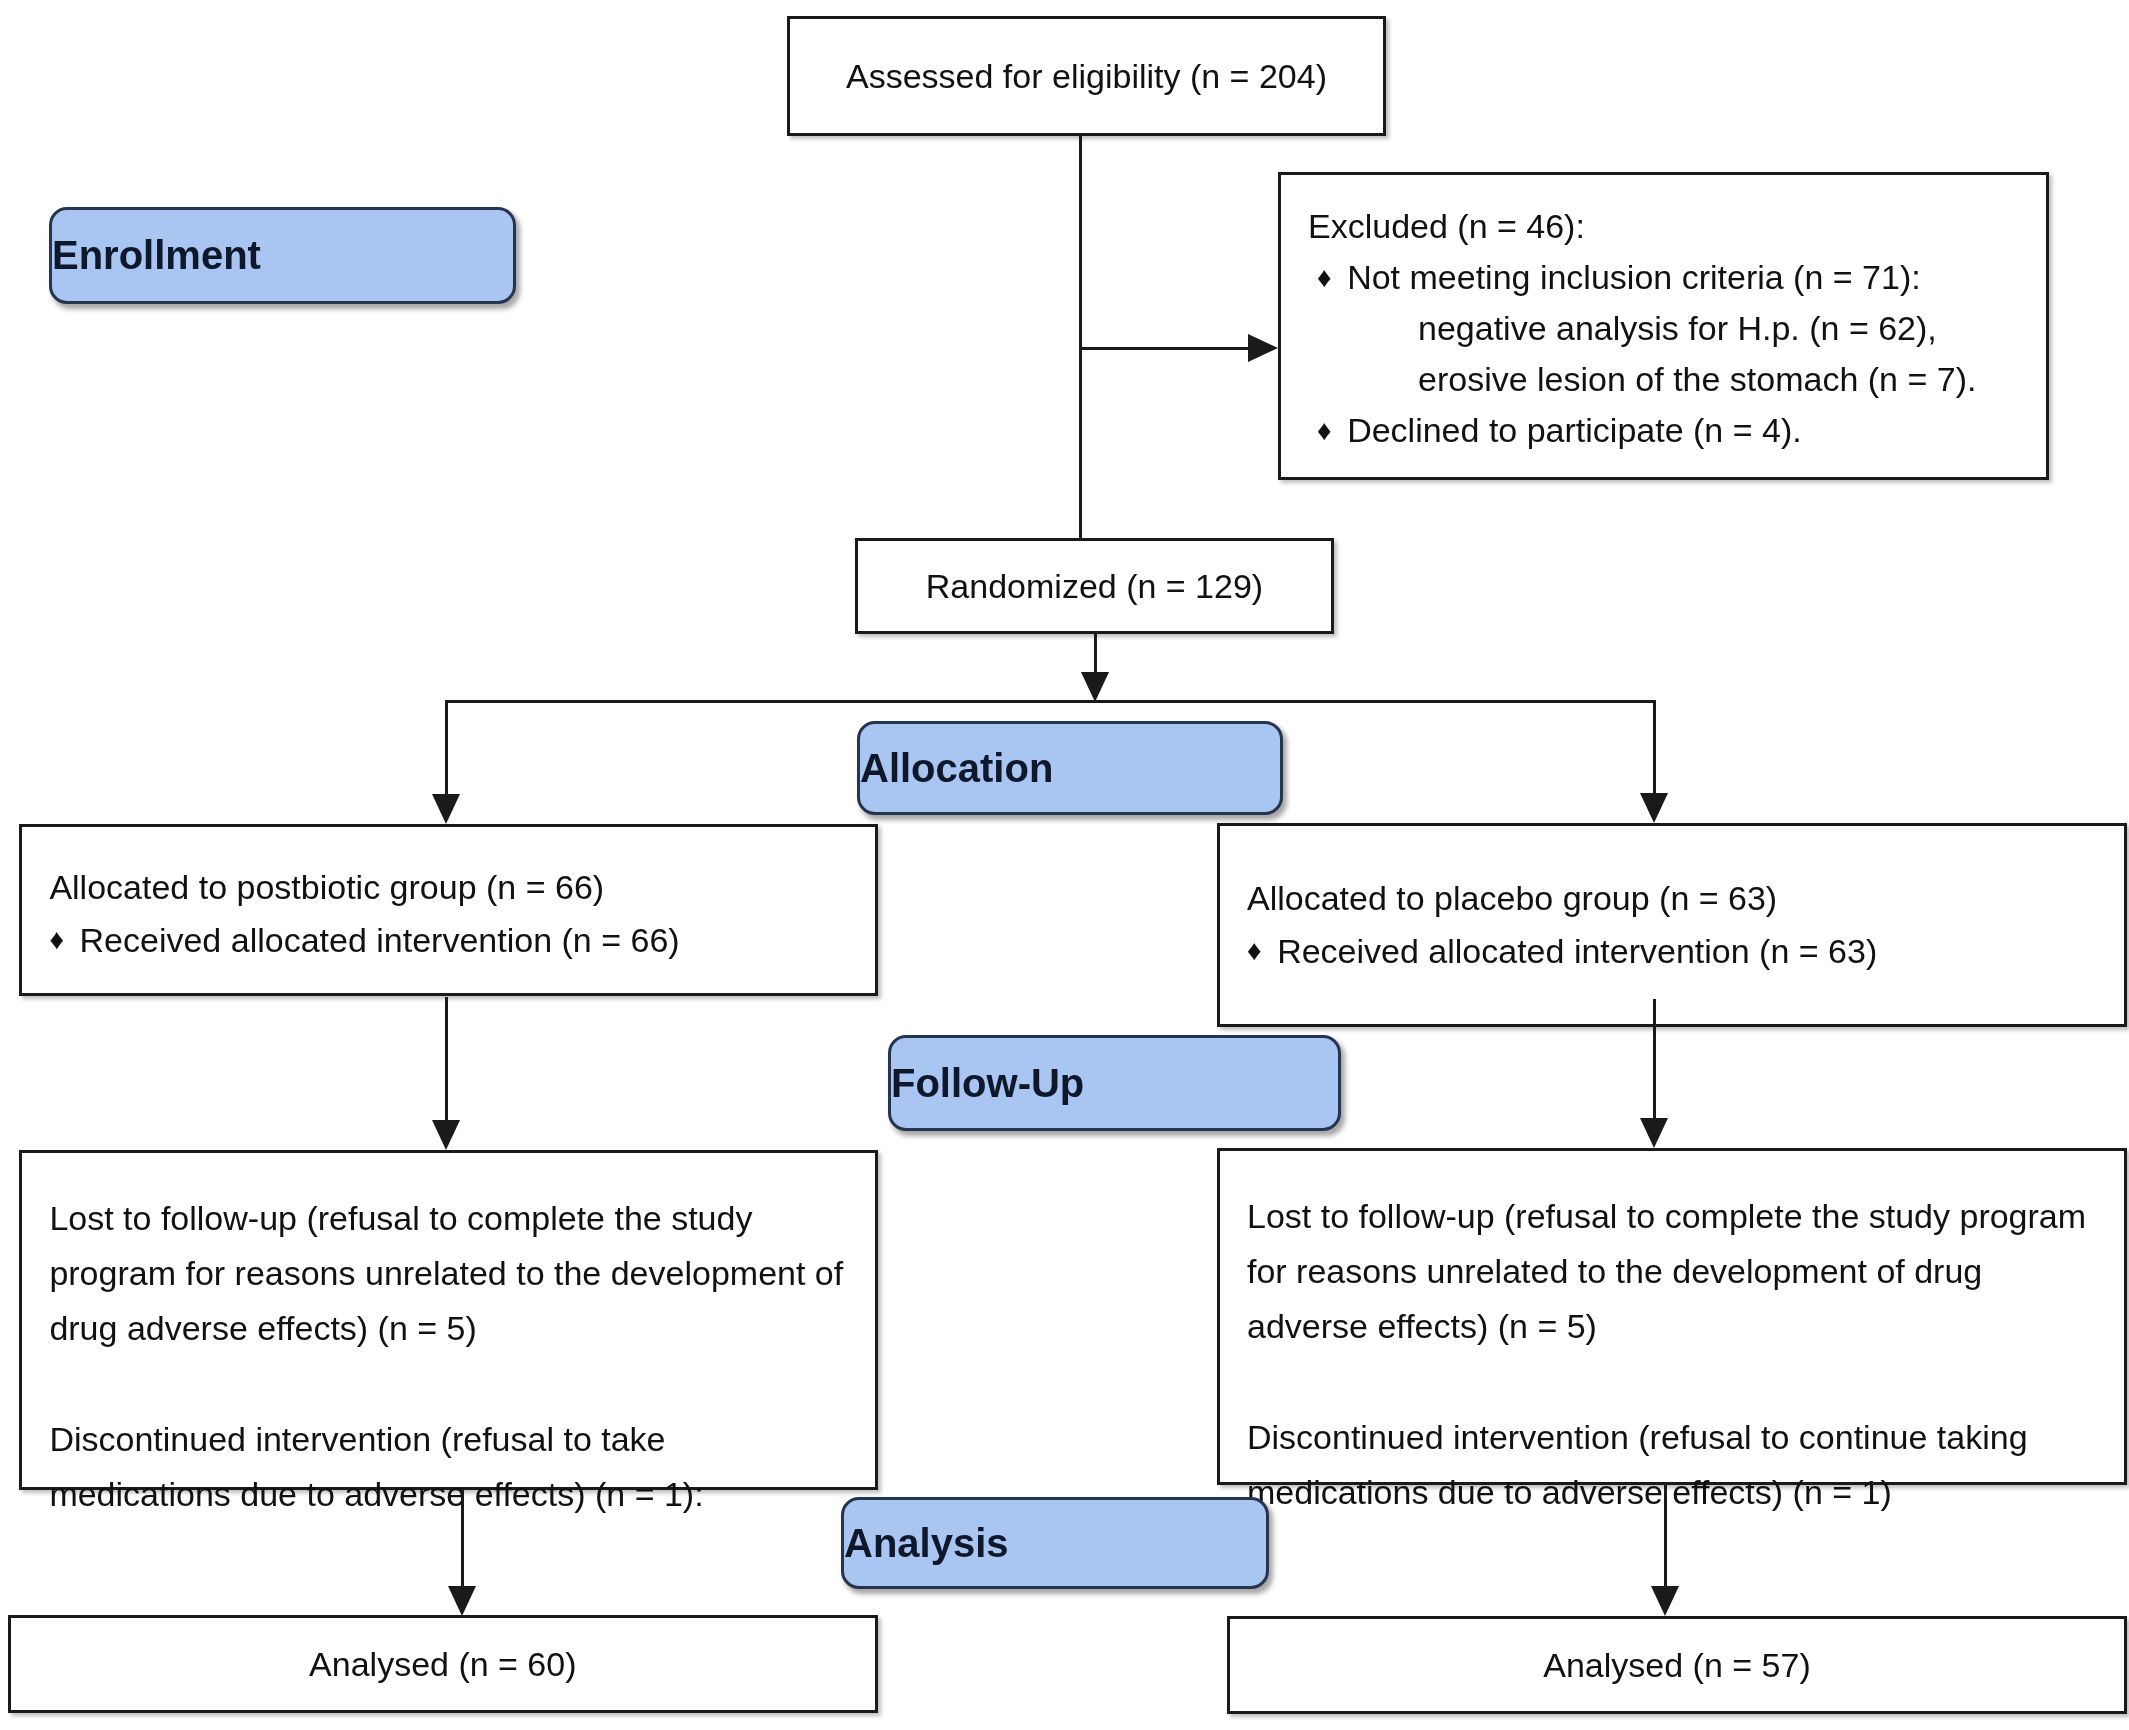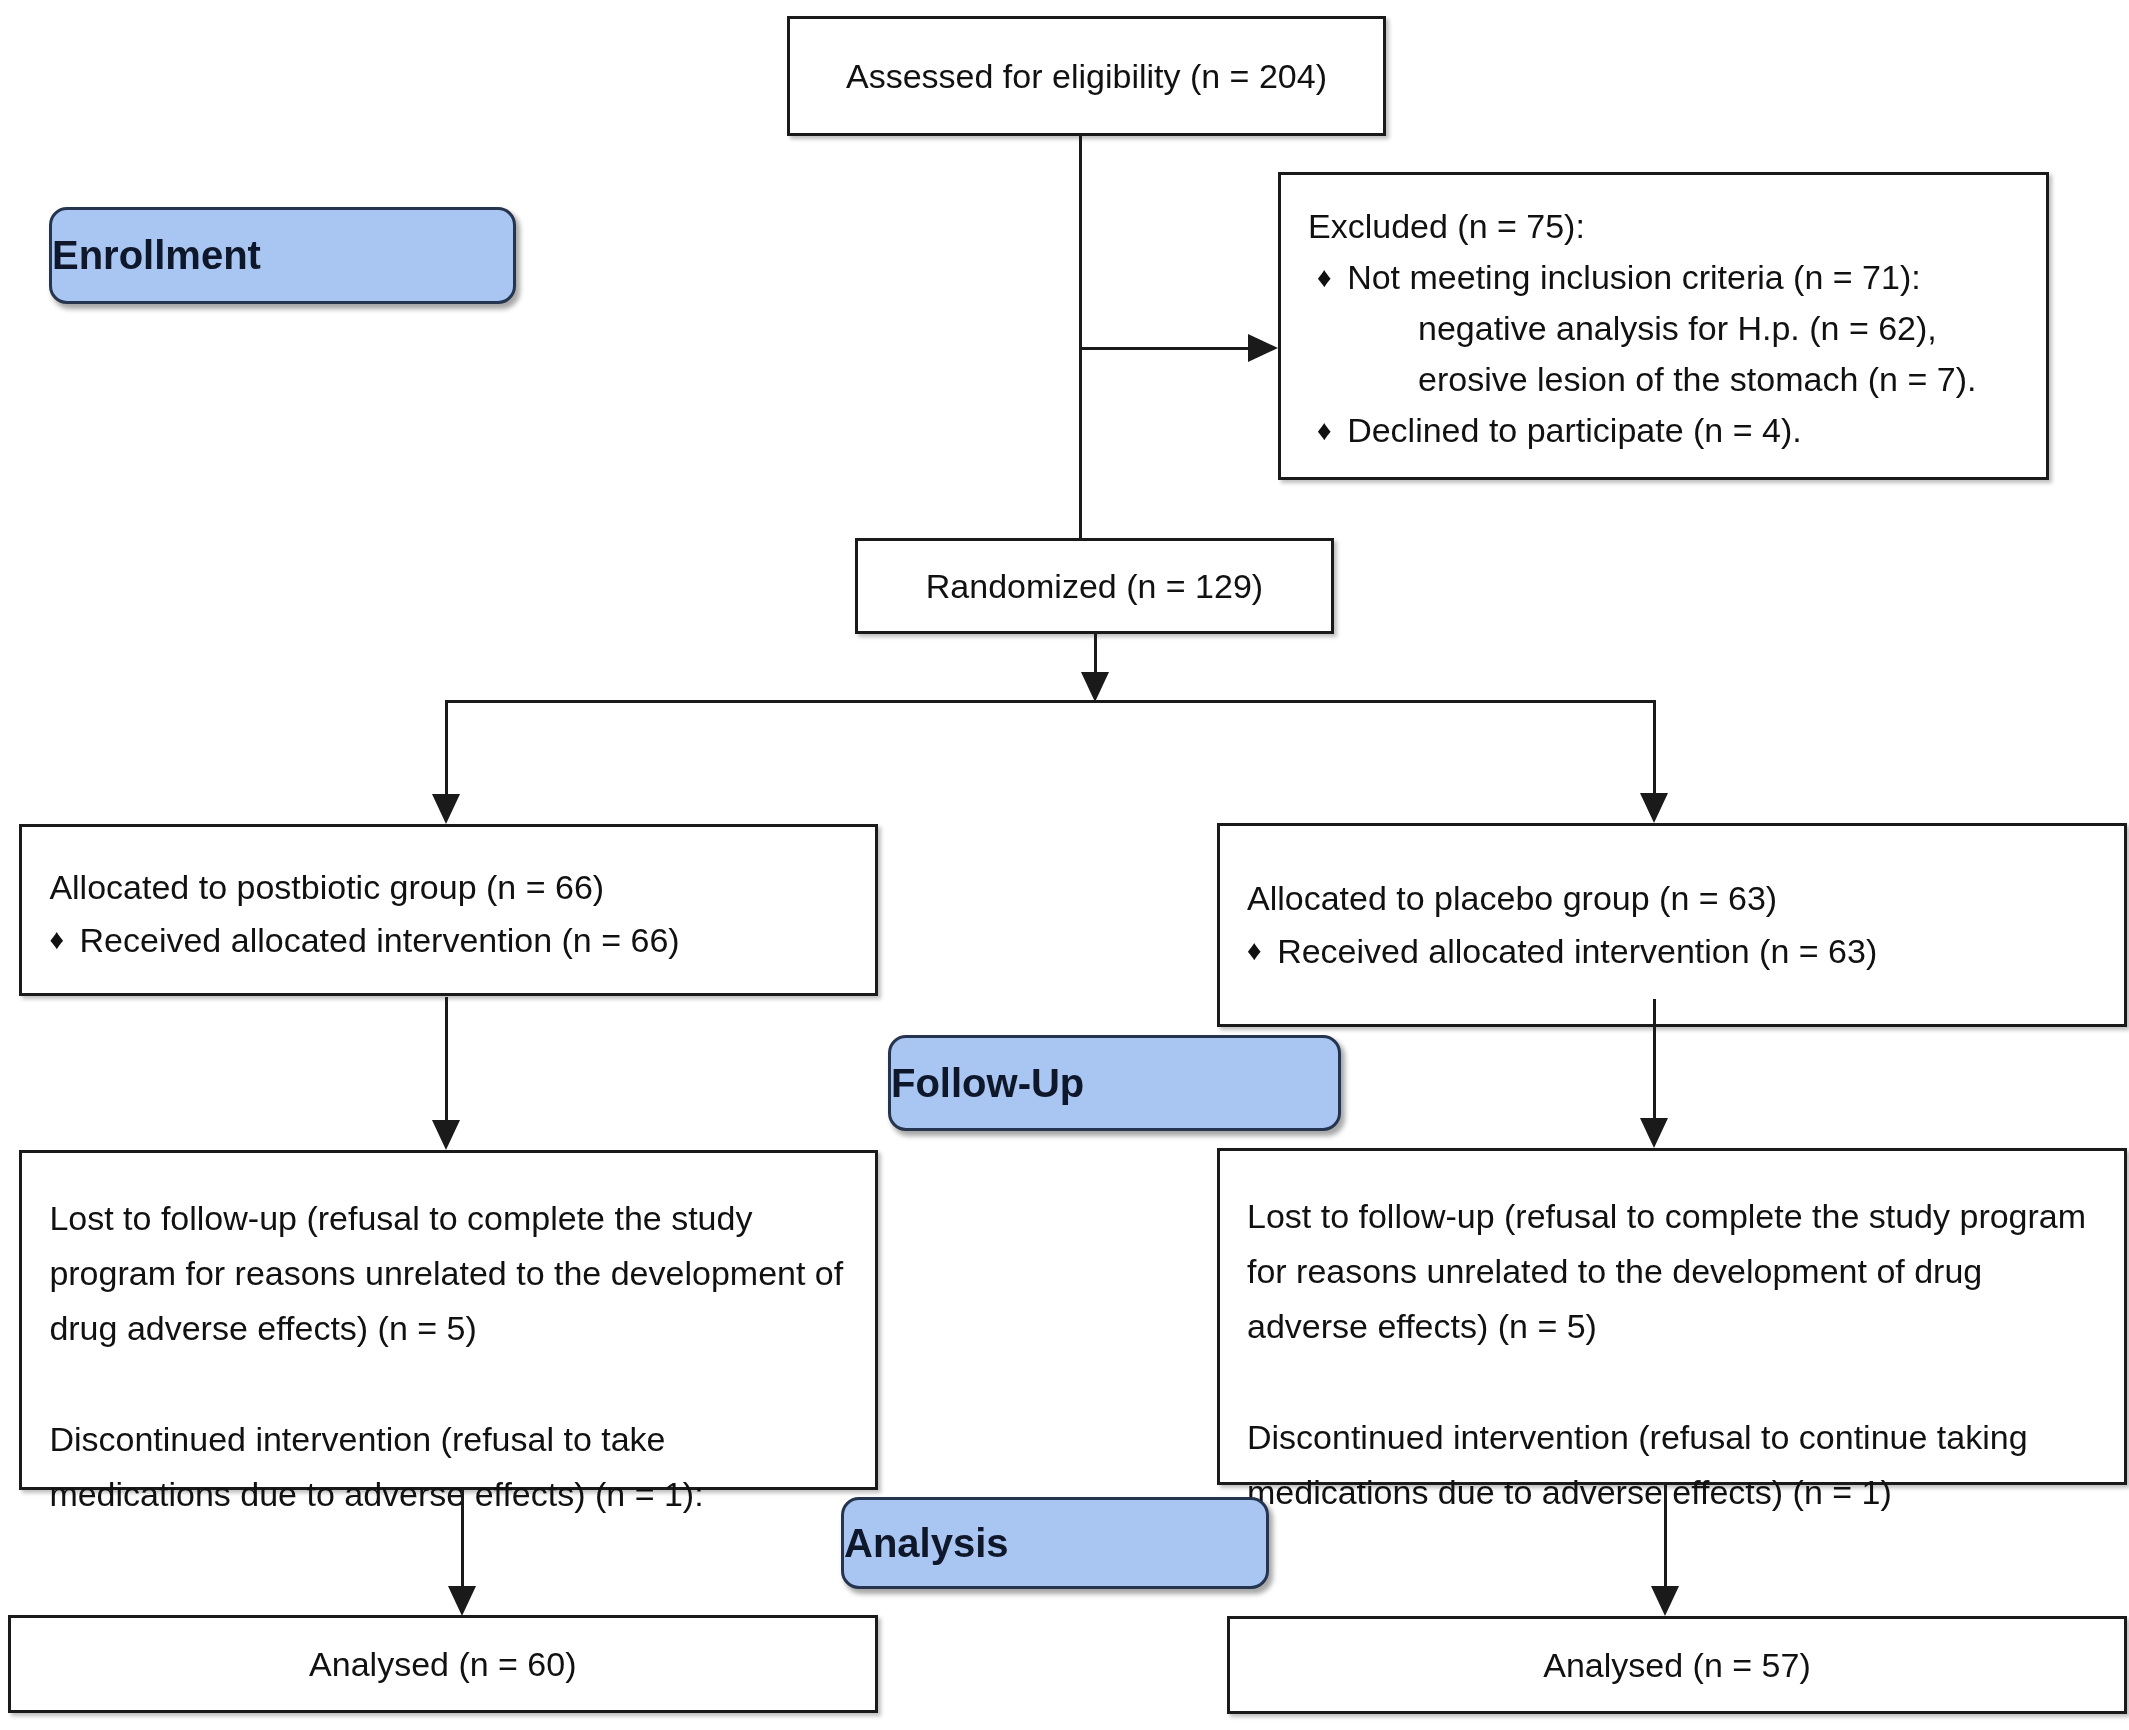--- a/index.html
+++ b/index.html
@@ -60,37 +60,40 @@
 
   <div class="box center" style="left:787px;top:16px;width:599px;height:120px;">
     <span>Assessed for eligibility (n = 204)</span>
   </div>
 
   <div class="stage" style="left:49px;top:207px;width:467px;height:97px;">
     <span>Enrollment</span>
   </div>
 
   <div class="box pad" style="left:1278px;top:172px;width:771px;height:308px;line-height:1.5;">
-    <div>Excluded (n = 75):</div>
+    <div>Excluded (n = 46):</div>
     <div class="bullet-row">
       <span class="bullet-glyph">♦</span>
       <span>Not meeting inclusion criteria (n = 71):</span>
     </div>
     <div class="sub-line">negative analysis for H.p. (n = 62),</div>
     <div class="sub-line">erosive lesion of the stomach (n = 7).</div>
     <div class="bullet-row">
       <span class="bullet-glyph">♦</span>
       <span>Declined to participate (n = 4).</span>
     </div>
   </div>
 
   <div class="box center" style="left:855px;top:538px;width:479px;height:96px;align-items:center;">
     <span>Randomized (n = 129)</span>
   </div>
 
+  <div class="stage" style="left:857px;top:721px;width:426px;height:94px;">
+    <span>Allocation</span>
+  </div>
 
   <div class="box pad" style="left:19.4px;top:824px;width:859px;height:172px;padding-top:34px;">
     <div>Allocated to postbiotic group (n = 66)</div>
     <div class="bullet-row" style="padding-left:0;">
       <span class="bullet-glyph">♦</span>
       <span>Received allocated intervention (n = 66)</span>
     </div>
   </div>
 
   <div class="box pad" style="left:1217px;top:823px;width:910px;height:204px;padding-top:46px;">

